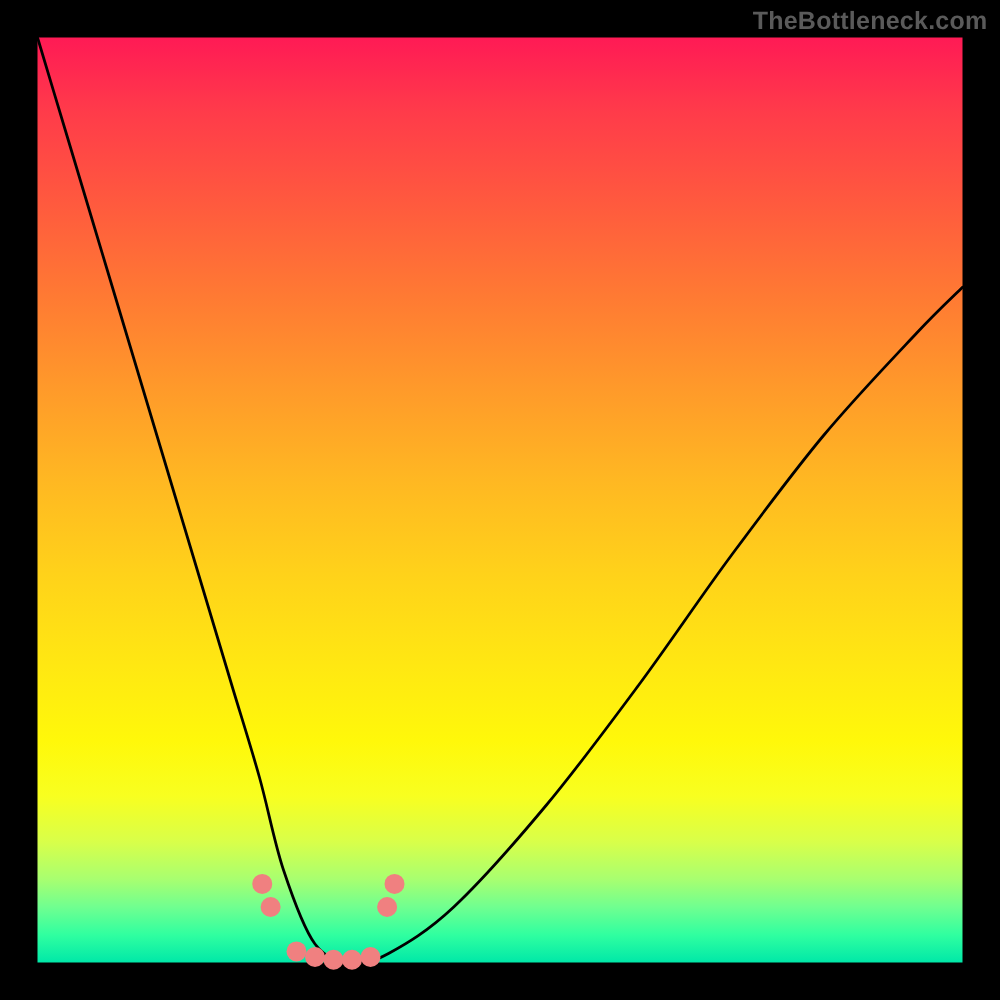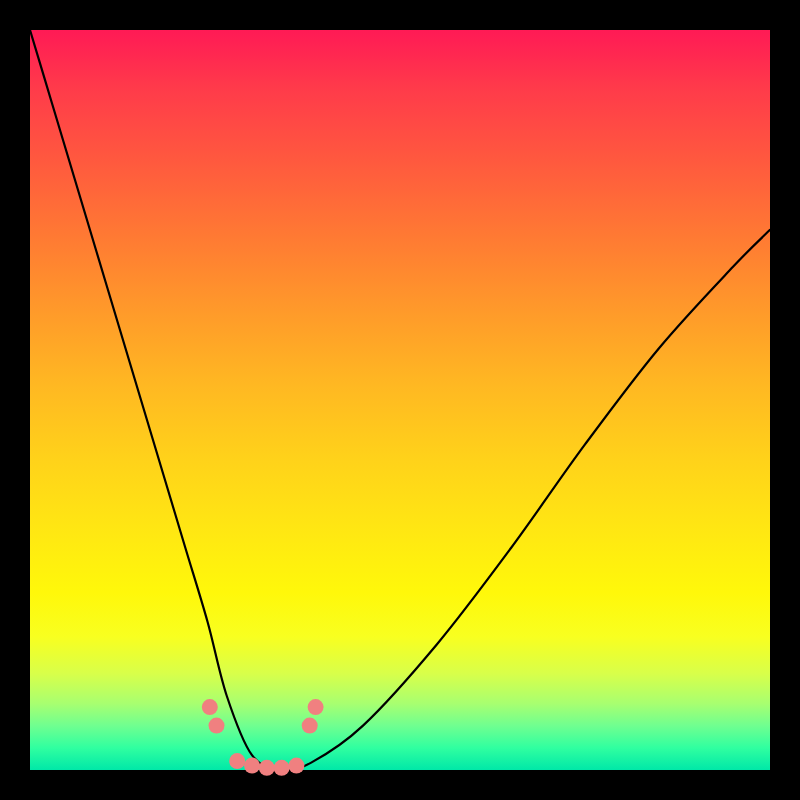--- a/index.html
+++ b/index.html
@@ -57,20 +57,21 @@
     top: 0;
     width: 740px;
     height: 740px;
     overflow: visible;
   }
 </style>
 </head>
 <body>
 
 <div class="outer">
+  <div class="watermark">TheBottleneck.com</div>
   <div class="plot">
     <svg class="curve" viewBox="0 0 740 740" preserveAspectRatio="none">
       <path id="curve-path" fill="none" stroke="#000" stroke-width="2.2" stroke-linecap="round" d="M 0.0 0.0 C 3.7 12.3, 14.8 49.3, 22.2 74.0 C 29.6 98.7, 37.0 123.3, 44.4 148.0 C 51.8 172.7, 59.2 197.3, 66.6 222.0 C 74.0 246.7, 81.4 271.3, 88.8 296.0 C 96.2 320.7, 103.6 345.3, 111.0 370.0 C 118.4 394.7, 125.8 419.3, 133.2 444.0 C 140.6 468.7, 148.0 493.3, 155.4 518.0 C 162.8 542.7, 170.7 567.3, 177.6 592.0 C 184.5 616.7, 189.4 643.8, 196.8 666.0 C 204.2 688.2, 212.9 712.9, 222.0 725.2 C 231.1 737.5, 241.7 738.8, 251.6 740.0 C 261.5 741.2, 267.6 740.0, 281.2 732.6 C 294.8 725.2, 312.0 715.3, 333.0 695.6 C 354.0 675.9, 382.3 643.8, 407.0 614.2 C 431.7 584.6, 456.3 551.3, 481.0 518.0 C 505.7 484.7, 530.3 447.7, 555.0 414.4 C 579.7 381.1, 604.3 347.8, 629.0 318.2 C 653.7 288.6, 684.5 256.5, 703.0 236.8 C 721.5 217.1, 733.8 206.0, 740.0 199.8"></path>
       <g id="markers">
           <circle cx="179.8" cy="677.1" r="8" fill="#f08080"></circle>
           <circle cx="186.5" cy="695.6" r="8" fill="#f08080"></circle>
           <circle cx="207.2" cy="731.1" r="8" fill="#f08080"></circle>
           <circle cx="222.0" cy="735.6" r="8" fill="#f08080"></circle>
           <circle cx="236.8" cy="737.8" r="8" fill="#f08080"></circle>
           <circle cx="251.6" cy="737.8" r="8" fill="#f08080"></circle>

